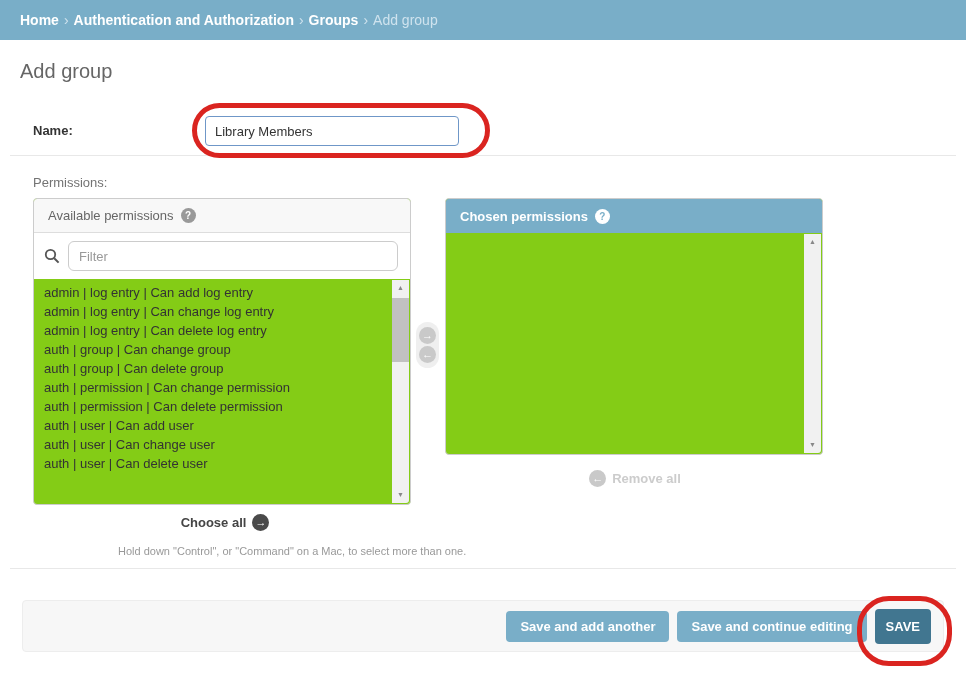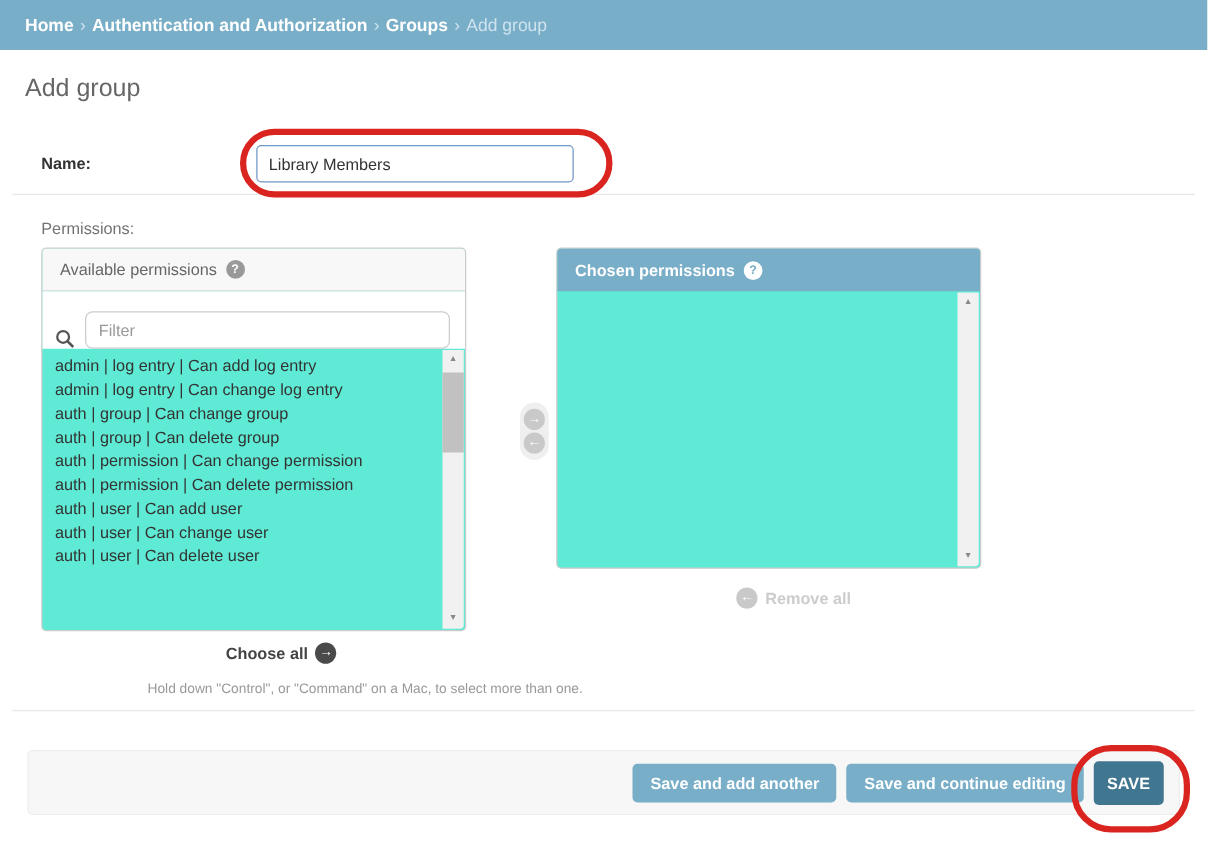--- a/index.html
+++ b/index.html
@@ -45,43 +45,43 @@
   .divider-1 { top: 155px; }
   .divider-2 { top: 568px; }
 
   .permissions-label {
     position: absolute; left: 33px; top: 175px;
     font-size: 13px; color: #737373;
   }
 
   
   .selector-box {
-    position: absolute; width: 340px;
-    border: 1px solid #ccc; border-radius: 4px; background: #5eead4;
+    position: absolute; width: 378px;
+    border: 1px solid #ccc; border-radius: 4px; background: #84cc16;
   }
   .selector-available { left: 33px; top: 198px; height: 307px; }
   .selector-chosen { left: 445px; top: 198px; height: 257px; }
 
   .box-header {
     height: 34px; line-height: 33px; padding-left: 14px;
     font-size: 13px; border-radius: 3px 3px 0 0;
     display: flex; align-items: center; gap: 7px;
   }
   .box-header-available { background: #f8f8f8; color: #666; border-bottom: 1px solid #ddd; }
   .box-header-chosen { background: #79aec8; color: #fff; font-weight: 700; align-items: center; }
 
   .help-badge {
     display: inline-block; width: 15px; height: 15px; border-radius: 50%;
     font-size: 10px; font-weight: 700; text-align: center; line-height: 15px;
   }
   .help-badge-gray { background: #999; color: #fff; }
   .help-badge-white { background: #fff; color: #79aec8; }
 
   .filter-row {
-    height: 46px; display: flex; align-items: flex-end;
+    height: 46px; display: flex; align-items: center;
     padding: 0 12px 0 10px; background: #fff;
   }
   .search-icon { width: 16px; height: 16px; margin-right: 8px; flex: 0 0 auto; }
   .filter-input {
     flex: 1; height: 30px; border: 1px solid #ccc; border-radius: 6px;
     padding: 0 10px; font-size: 13px; color: #333;
     font-family: "Liberation Sans", sans-serif; outline: none;
   }
   .filter-input::placeholder { color: #999; }
 
@@ -186,20 +186,21 @@
     <div class="filter-row">
       <svg class="search-icon" viewBox="0 0 16 16">
         <circle cx="6.5" cy="6.5" r="4.7" fill="none" stroke="#555" stroke-width="1.8"></circle>
         <line x1="10.2" y1="10.2" x2="14.6" y2="14.6" stroke="#555" stroke-width="2"></line>
       </svg>
       <input class="filter-input" type="text" placeholder="Filter" style="">
     </div>
     <div class="options-list">
         <div class="opt">admin | log entry | Can add log entry</div>
         <div class="opt">admin | log entry | Can change log entry</div>
+        <div class="opt">admin | log entry | Can delete log entry</div>
         <div class="opt">auth | group | Can change group</div>
         <div class="opt">auth | group | Can delete group</div>
         <div class="opt">auth | permission | Can change permission</div>
         <div class="opt">auth | permission | Can delete permission</div>
         <div class="opt">auth | user | Can add user</div>
         <div class="opt">auth | user | Can change user</div>
         <div class="opt">auth | user | Can delete user</div>
       </div>
     <div class="scrollbar" style="top:81px;">
       <div class="sb-arrow sb-up">▲</div>

